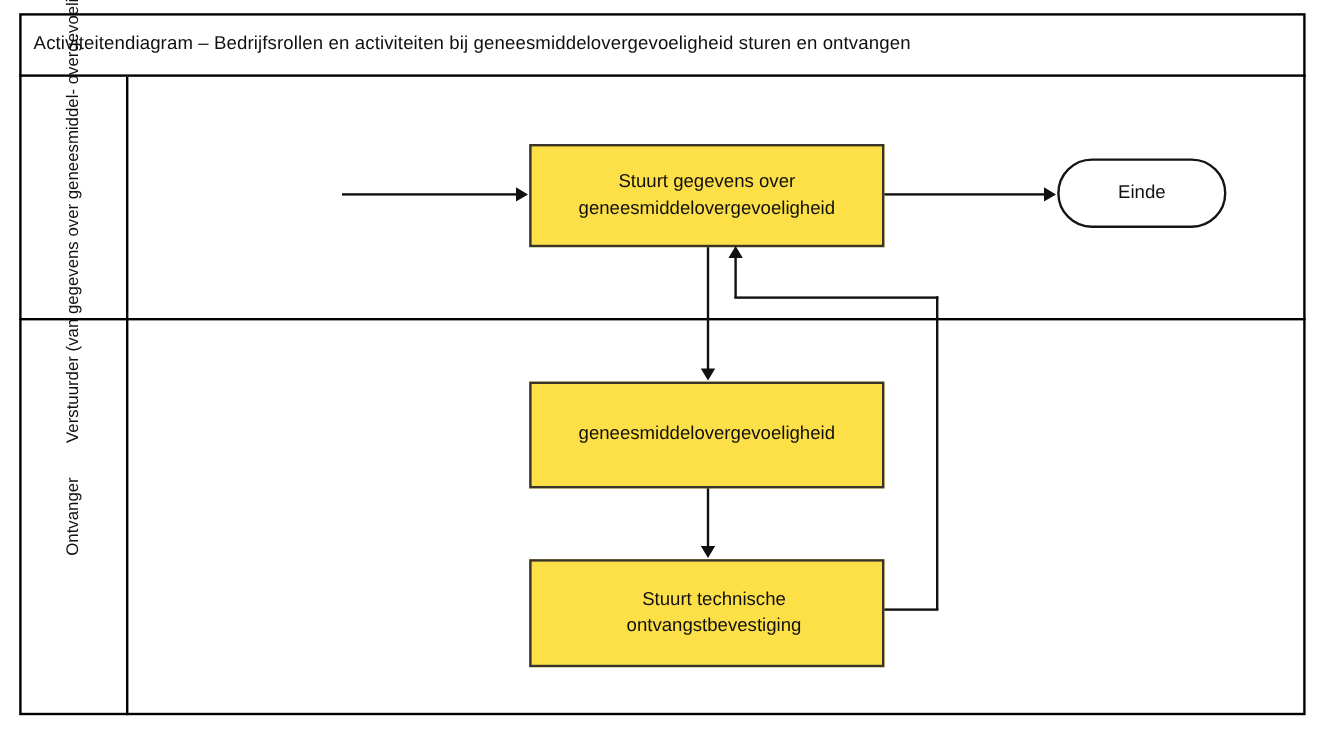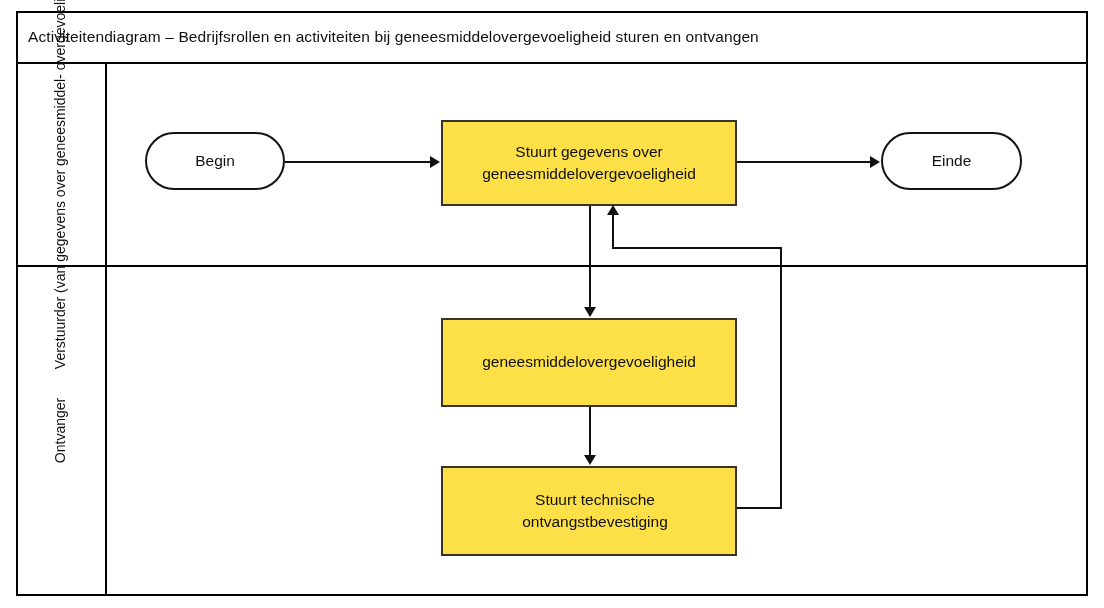--- a/index.html
+++ b/index.html
@@ -143,23 +143,20 @@
       <span>overgevoeligheid)</span>
     </div>
   </div>
 
   <div class="lane-label" id="lane-label-2">
     <div class="vtext">
       <span>Ontvanger</span>
     </div>
   </div>
 
-  <div class="terminal" style="left:145px; top:132px; width:140px; height:58px;">
-    <span>Begin</span>
-  </div>
 
   <div class="terminal" style="left:881px; top:132px; width:141px; height:58px;">
     <span>Einde</span>
   </div>
 
   <div class="activity" style="left:441px; top:120px; width:296px; height:86px;">
     <div>
       <span>Stuurt gegevens over</span>
       <span>geneesmiddelovergevoeligheid</span>
     </div>

